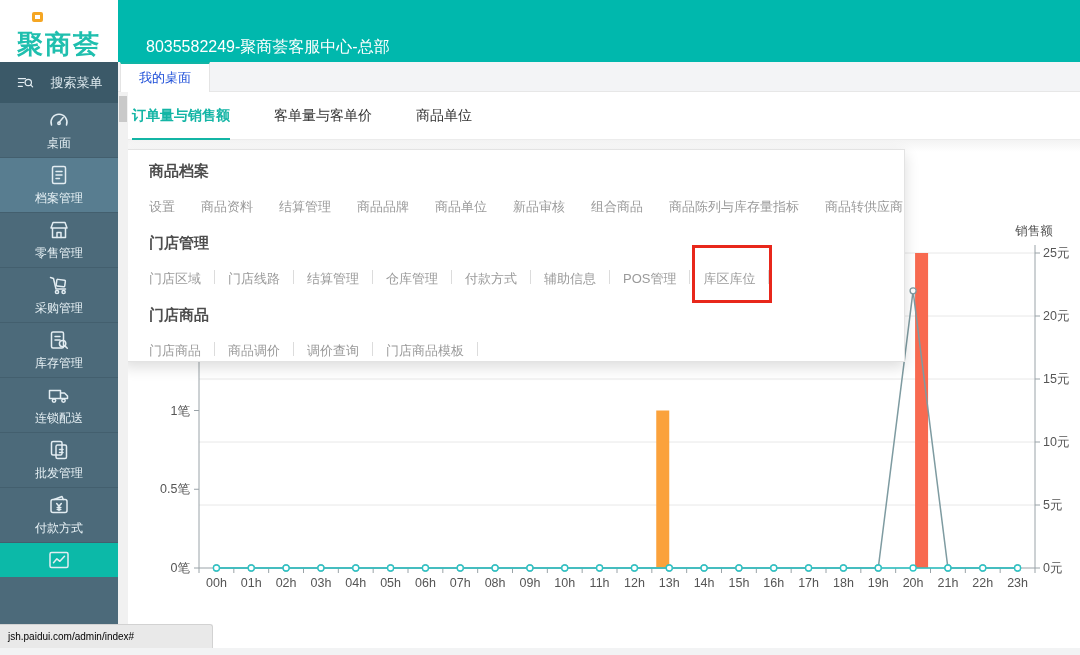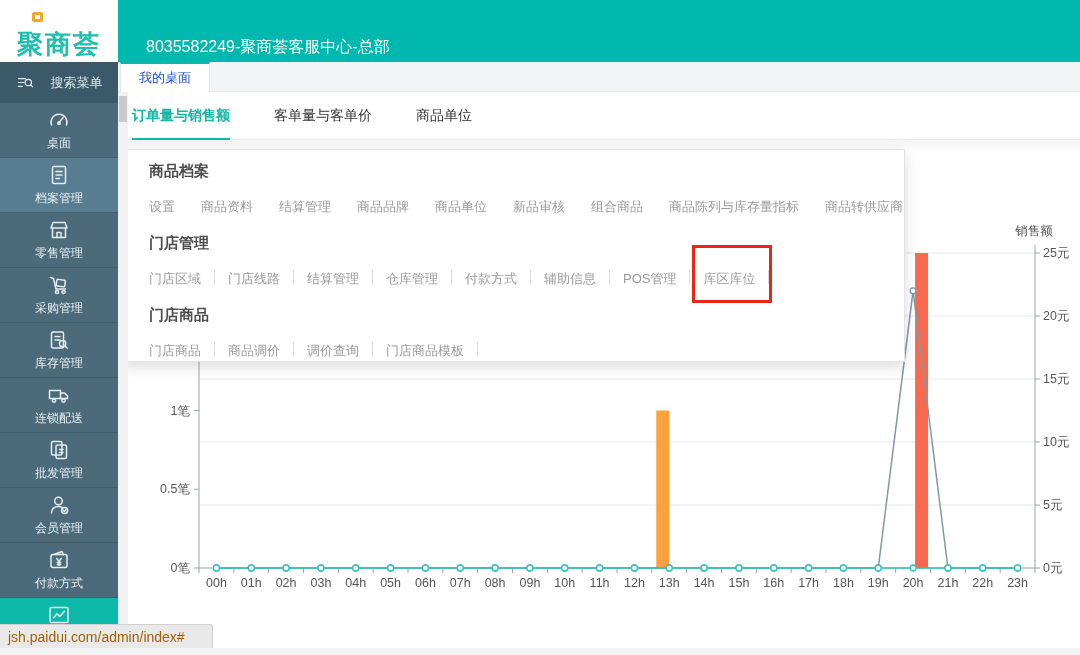--- a/index.html
+++ b/index.html
@@ -59,21 +59,21 @@
   .menu-row { display:flex; height:20px; margin-bottom:16px; }
   .menu-item { font-size:13px; color:#9a9a9a; cursor:pointer; white-space:nowrap; position:relative; }
   .menu-sep { width:1px; height:14px; background:#dcdcdc; margin:0 13px; }
   .red-box { position:absolute; left:-11px; right:-17px; top:-25px; bottom:-13px;
              border:3px solid #e8271b; z-index:6; pointer-events:none; }
 
   
   #status-bubble { left:0; top:624px; width:213px; height:24px; background:#e9e9e9;
                    border:1px solid #d2d2d2; border-left:none; border-bottom:none;
                    border-top-right-radius:3px; z-index:9; display:flex; align-items:center;
-                   padding-left:8px; font-size:14px; color:#a16207; }
+                   padding-left:8px; font-size:10px; color:#000000; }
   #bottom-edge { left:0; top:648px; width:1080px; height:7px; background:#f2f3f4; z-index:4; }
 
   #chart-svg { left:0; top:0; z-index:1; }
   text { font-family:"Liberation Sans","DejaVu Sans",sans-serif; }
 </style>
 </head>
 <body>
 
 <div id="stage">
   <div class="abs" id="topbar"></div>
@@ -165,31 +165,20 @@
         </div>
         <div class="side-item">
           <span class="icon">
             <svg width="24" height="24" viewBox="0 0 24 24" fill="none" stroke="#e3edf2" stroke-width="1.5" stroke-linecap="round" stroke-linejoin="round">
               <rect x="4.5" y="3.5" width="10.5" height="13.5" rx="1.5"></rect>
               <rect x="9" y="7" width="10.5" height="13.5" rx="1.5"></rect>
               <path d="M12.5 11.5h3.5M12.5 14.5h3.5"></path>
             </svg>
           </span>
           <span>批发管理</span>
-        </div>
-        <div class="side-item">
-          <span class="icon">
-            <svg width="24" height="24" viewBox="0 0 24 24" fill="none" stroke="#e3edf2" stroke-width="1.5" stroke-linecap="round" stroke-linejoin="round">
-              <circle cx="11.5" cy="8" r="3.8"></circle>
-              <path d="M4.5 20c0-4.2 3.1-6.5 7-6.5c1.6 0 3 .4 4.2 1.1"></path>
-              <circle cx="17.6" cy="17.4" r="3"></circle>
-              <path d="M16.4 17.4l1 1 1.7-1.8"></path>
-            </svg>
-          </span>
-          <span>会员管理</span>
         </div>
         <div class="side-item">
           <span class="icon">
             <svg width="24" height="24" viewBox="0 0 24 24" fill="none" stroke="#e3edf2" stroke-width="1.5" stroke-linecap="round" stroke-linejoin="round">
               <rect x="4" y="6.5" width="16" height="13" rx="2"></rect>
               <path d="M7 6.5L15 3.5l1.3 3"></path>
               <path d="M9.7 10.5l2.3 2.8 2.3-2.8M12 13.3v4.2M10.2 14.6h3.6M10.2 16.6h3.6"></path>
             </svg>
           </span>
           <span>付款方式</span>

